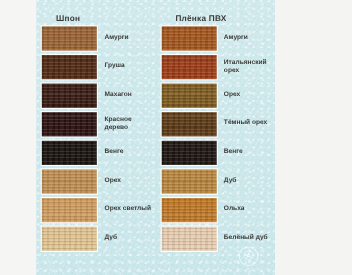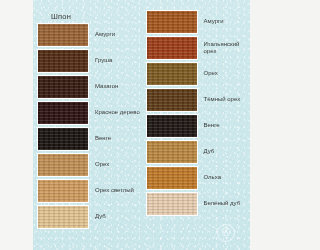--- a/index.html
+++ b/index.html
@@ -60,20 +60,21 @@
     left: 33px;
     top: 0;
     width: 217px;
     height: 250px;
     display: flex;
   }
   .column {
     position: relative;
     flex: 1 1 0;
     padding-top: 10px;
+    font-weight: bold;
   }
   .col-title {
     text-align: left;
     padding-left: 18px;
     font-size: 7.5px;
     color: #3a3a38;
     letter-spacing: .2px;
     height: 13px;
     line-height: 13px;
     white-space: nowrap;
@@ -202,20 +203,21 @@
           <div class="swatch-frame">
             <div class="swatch" style="background-color: rgb(226, 195, 145);"></div>
           </div>
           <div class="row-label">Дуб</div>
         </div>
 
       </div>
     </div>
 
     <div class="column">
+      <div class="col-title">Плёнка ПВХ</div>
       <div class="rows">
 
         <div class="row">
           <div class="swatch-frame">
             <div class="swatch" style="background-color: rgb(164, 86, 29);"></div>
           </div>
           <div class="row-label">Амурги</div>
         </div>
 
         <div class="row">

